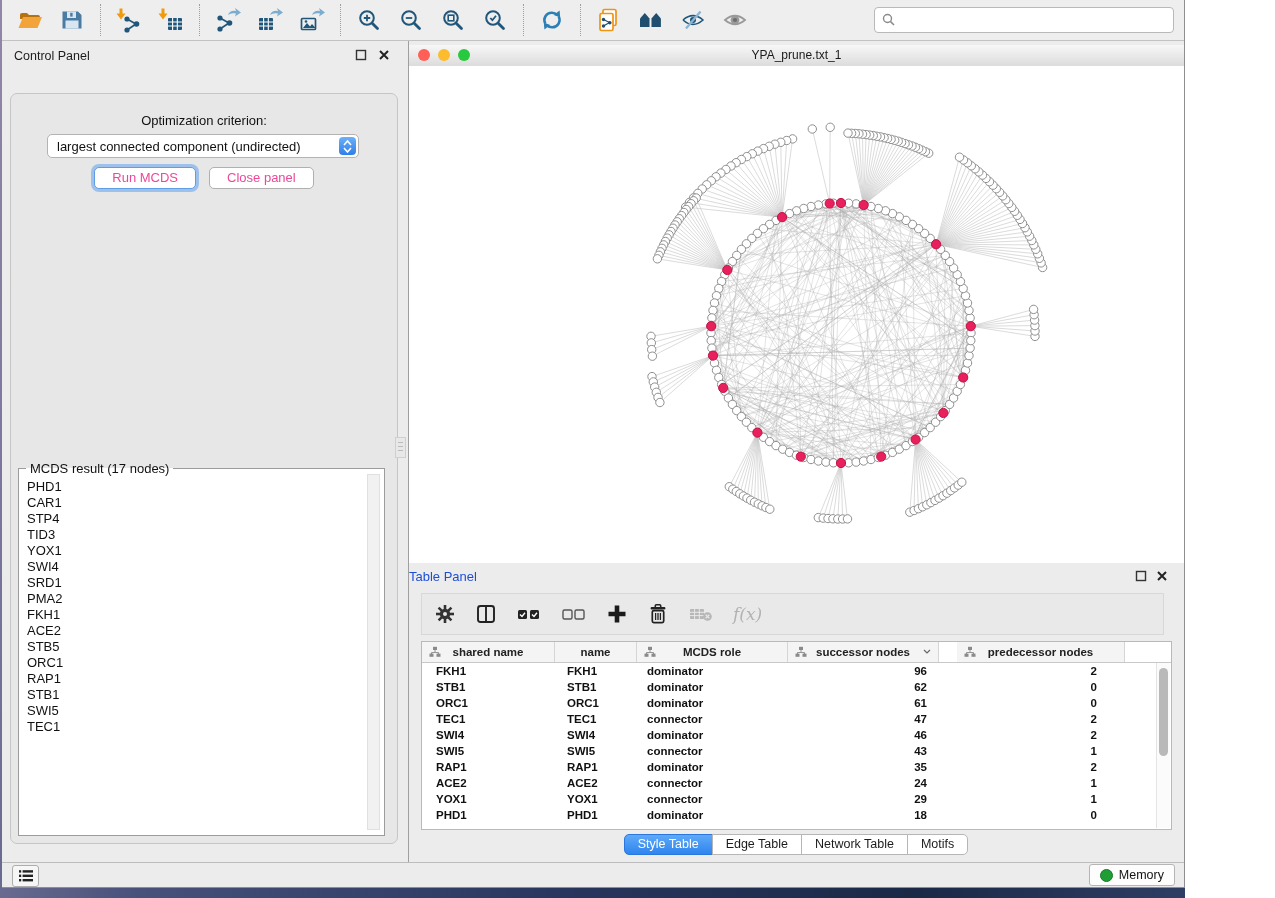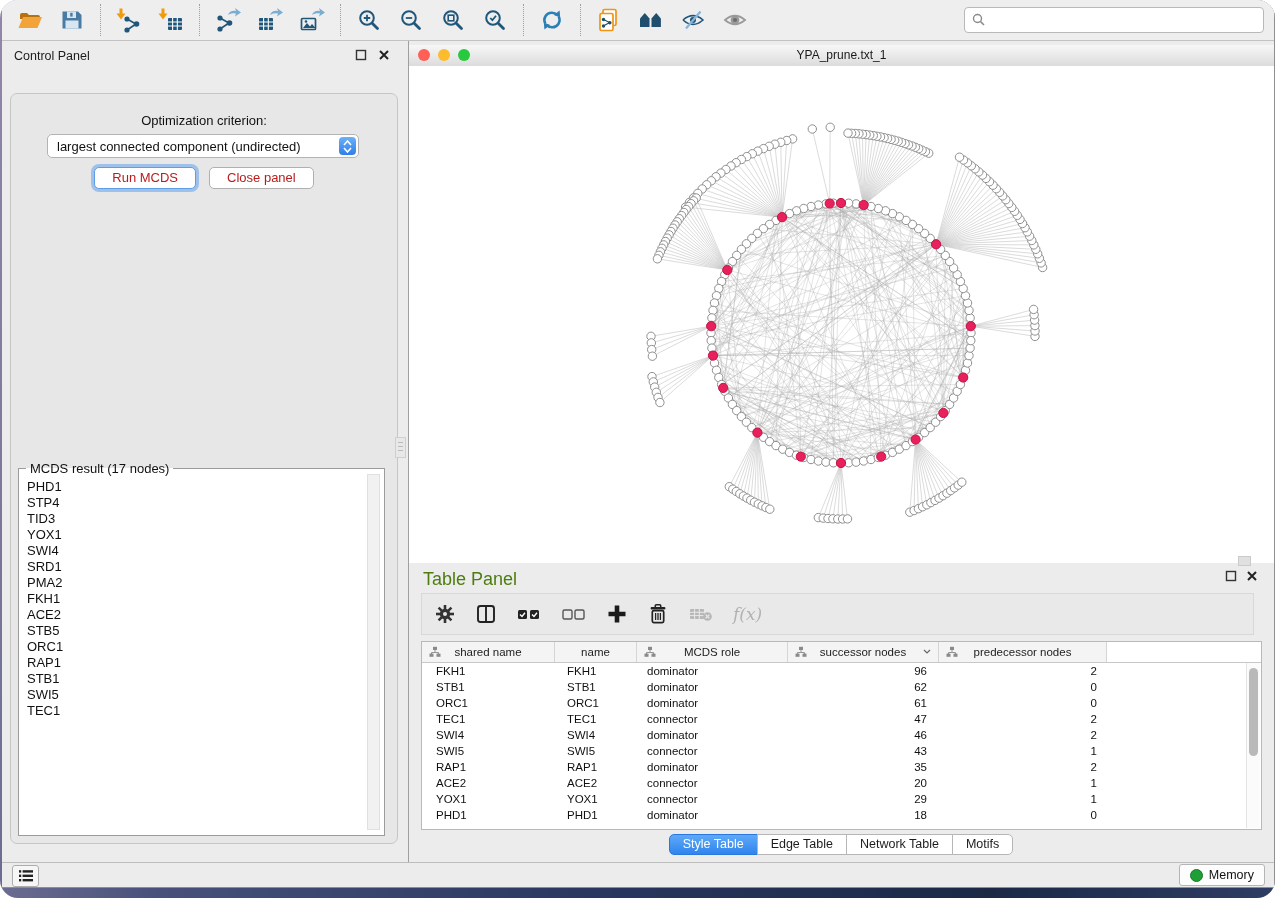--- a/index.html
+++ b/index.html
@@ -1,18 +1,18 @@
 <!DOCTYPE html>
 <html><head>
 <meta charset="utf-8">
 <style>
   html,body{margin:0;padding:0;}
-  .desktop{position:relative;width:1275px;height:898px;overflow:hidden;
+  .desktop{position:relative;width:1185px;height:898px;overflow:hidden;
     background:linear-gradient(100deg,#9187a9 0%,#47517a 22%,#27355c 55%,#1b2947 80%,#2e3d63 100%);
-    font-family:"Liberation Sans",sans-serif;border-radius:18px;-webkit-font-smoothing:antialiased;}
+    font-family:"Liberation Sans",sans-serif;-webkit-font-smoothing:antialiased;}
   .app{position:absolute;left:2px;top:0;right:0;bottom:10px;background:#ececec;
     border-right:1px solid #8f8f8f;border-bottom:1px solid #8f8f8f;}
   
   .toolbar{position:absolute;left:0;right:0;top:0;height:40px;background:#eeeeee;
     border-bottom:1px solid #c2c2c2;display:flex;align-items:center;}
   .tgroup{display:flex;align-items:center;gap:16px;padding:0 15px;}
   .tsep{width:0;height:32px;border-left:1px dotted #9f9f9f;}
   .ticon{width:26px;height:26px;display:block;cursor:default;}
   .search{position:absolute;right:10px;top:7px;width:292px;height:24px;background:#fff;
     border:1px solid #b9b9b9;border-radius:4px;display:flex;align-items:center;padding-left:6px;}
@@ -30,21 +30,21 @@
   .cp-card{position:absolute;left:8px;right:10px;top:52px;bottom:18px;background:#e7e7e7;
     border:1px solid #c6c6c6;border-radius:7px;}
   .opt-label{position:absolute;left:0;right:0;top:19px;text-align:center;font-size:13px;color:#111;}
   .dropdown{position:absolute;left:36px;right:38px;top:40px;height:22px;background:#fff;
     border:1px solid #b3b3b3;border-radius:5px;display:flex;align-items:center;}
   .dropdown .dd-text{flex:1;font-size:13px;padding-left:9px;color:#111;white-space:nowrap;overflow:hidden;}
   .dd-step{width:17px;height:18px;margin-right:2px;border-radius:4px;background:linear-gradient(#6cb0f8,#2f7fe9);
     display:flex;flex-direction:column;align-items:center;justify-content:center;gap:1px;}
   .btn-row{position:absolute;left:0;right:0;top:73px;display:flex;justify-content:center;gap:13px;}
   .pbtn{height:20px;line-height:20px;padding:0 17px;background:#fff;border:1px solid #b0b0b0;
-    border-radius:5px;font-size:13px;color:#b91c1c;cursor:default;}
+    border-radius:5px;font-size:13px;color:#ec4899;cursor:default;}
   .pbtn.focused{box-shadow:0 0 0 3px rgba(98,163,240,.55);border-color:#5f9de4;}
   .cp-field{position:absolute;left:7px;right:12px;top:374px;bottom:7px;background:#fff;border:1px solid #9c9c9c;}
   .cp-legend{position:absolute;top:-8px;left:7px;padding:0 4px;font-size:13px;color:#111;
     background:linear-gradient(#e7e7e7 46%,#ffffff 46%);}
   .cp-list{position:absolute;left:8px;right:22px;top:10px;bottom:6px;font-size:13px;line-height:16px;color:#111;overflow:hidden;}
   .cp-scroll{position:absolute;right:4px;top:5px;bottom:5px;width:11px;background:#f1f1f1;border:1px solid #e0e0e0;}
   
   .status{position:absolute;left:0;right:0;bottom:0;height:24px;background:#ececec;border-top:1px solid #bdbdbd;}
   .list-btn{position:absolute;left:10px;top:2px;width:25px;height:20px;background:#f6f6f6;border:1px solid #adadad;
     border-radius:3px;display:flex;align-items:center;justify-content:center;}
@@ -58,25 +58,25 @@
     border-bottom:1px solid #bfbfbf;}
   .lights{position:absolute;left:9px;top:4px;display:flex;gap:8px;}
   .light{width:12px;height:12px;border-radius:50%;}
   .net-title .title-text{position:absolute;left:0;right:0;top:3px;text-align:center;font-size:12px;color:#1a1a1a;}
   .net-canvas{position:absolute;left:0;right:0;top:21px;bottom:0;background:#fff;overflow:hidden;}
   .vgrip{position:absolute;left:393px;top:437px;width:9px;height:19px;background:#e8e8e8;border:1px solid #cfcfcf;}
   .vgrip:before{content:"";position:absolute;left:2px;right:2px;top:4px;border-top:1px solid #bbb;box-shadow:0 4px 0 #bbb,0 8px 0 #bbb;}
   .hgrip{position:absolute;left:829px;top:515px;width:11px;height:8px;background:#e0e0e0;border:1px solid #cacaca;}
   
   .tablepanel{position:absolute;left:0;right:0;top:524px;bottom:0;background:#ececec;}
-  .tp-title{position:absolute;left:14px;top:4px;font-size:18px;color:#4d7c0f;}
+  .tp-title{position:absolute;left:0;top:4px;font-size:13px;color:#1d4ed8;}
   .tp-toolbar{position:absolute;left:12px;right:20px;top:28px;height:42px;background:#e9e9e9;border:1px solid #d8d8d8;
     display:flex;align-items:center;gap:19px;padding-left:12px;box-sizing:border-box;}
   .fx{font-family:"DejaVu Serif","Liberation Serif",serif;font-style:italic;font-size:17px;color:#b2b2b2;}
-  .tp-table{position:absolute;left:12px;right:12px;top:76px;bottom:32px;background:#fff;border:1px solid #b9b9b9;overflow:hidden;}
+  .tp-table{position:absolute;left:12px;right:12px;top:76px;bottom:32px;background:#fff;border:1px solid #b9b9b9;overflow:hidden;font-weight:bold;}
   .th-row{position:absolute;left:0;right:0;top:0;height:20px;background:#fff;border-bottom:1px solid #c8c8c8;}
   .th-cell{position:absolute;top:0;height:20px;background:#f4f4f4;border-right:1px solid #d5d5d5;
     display:flex;align-items:center;justify-content:center;font-size:11.5px;color:#222;}
   .th-cell .tree{position:absolute;left:7px;top:4px;}
   .th-cell .chev{position:absolute;right:7px;top:7px;}
   .tbody{position:absolute;left:0;right:15px;top:21px;bottom:0;overflow:hidden;font-size:11.5px;color:#111;}
   .trow{display:flex;height:16px;line-height:16px;}
   .td{overflow:hidden;white-space:nowrap;box-sizing:border-box;}
   .td.c0{padding-left:14px;}
   .td.c1{padding-left:12px;}
@@ -238,20 +238,21 @@
         </span>
       </div>
       <div class="btn-row">
         <span class="pbtn focused">Run MCDS</span>
         <span class="pbtn">Close panel</span>
       </div>
       <div class="cp-field">
         <span class="cp-legend">MCDS result (17 nodes)</span>
         <div class="cp-list" id="mcds-list">
               <div>PHD1</div>
+              <div>CAR1</div>
               <div>STP4</div>
               <div>TID3</div>
               <div>YOX1</div>
               <div>SWI4</div>
               <div>SRD1</div>
               <div>PMA2</div>
               <div>FKH1</div>
               <div>ACE2</div>
               <div>STB5</div>
               <div>ORC1</div>
@@ -633,21 +634,21 @@
                   <path d="M6 4 v2 M2.5 8 v-1.5 h7 V8" fill="none" stroke="#8a8a8a" stroke-width="0.9"></path>
                   <rect x="4" y="0.8" width="4" height="3.2" fill="#8a8a8a"></rect>
                   <rect x="0.5" y="7.6" width="4" height="3.2" fill="#8a8a8a"></rect>
                   <rect x="7.5" y="7.6" width="4" height="3.2" fill="#8a8a8a"></rect>
                 </svg>
                 <span>successor nodes</span>
                 <svg class="chev" width="8" height="6" viewBox="0 0 8 6">
                   <path d="M1 1 l3 3 3-3" fill="none" stroke="#666" stroke-width="1.2"></path>
                 </svg>
               </div>
-              <div class="th-cell" style="left: 517px; width: 167px;">
+              <div class="th-cell" style="left: 535px; width: 167px;">
                 <svg class="tree" width="12" height="12" viewBox="0 0 12 12">
                   <path d="M6 4 v2 M2.5 8 v-1.5 h7 V8" fill="none" stroke="#8a8a8a" stroke-width="0.9"></path>
                   <rect x="4" y="0.8" width="4" height="3.2" fill="#8a8a8a"></rect>
                   <rect x="0.5" y="7.6" width="4" height="3.2" fill="#8a8a8a"></rect>
                   <rect x="7.5" y="7.6" width="4" height="3.2" fill="#8a8a8a"></rect>
                 </svg>
                 <span>predecessor nodes</span>
               </div>
             </div>
         <div class="tbody" id="tbody">
@@ -697,21 +698,21 @@
                 <div class="td c0" style="width: 133px;">RAP1</div>
                 <div class="td c1" style="width: 82px;">RAP1</div>
                 <div class="td c2" style="width: 151px;">dominator</div>
                 <div class="td num" style="width: 151px; padding-right: 12px;">35</div>
                 <div class="td num" style="width: 168px; padding-right: 10px;">2</div>
               </div>
               <div class="trow">
                 <div class="td c0" style="width: 133px;">ACE2</div>
                 <div class="td c1" style="width: 82px;">ACE2</div>
                 <div class="td c2" style="width: 151px;">connector</div>
-                <div class="td num" style="width: 151px; padding-right: 12px;">20</div>
+                <div class="td num" style="width: 151px; padding-right: 12px;">24</div>
                 <div class="td num" style="width: 168px; padding-right: 10px;">1</div>
               </div>
               <div class="trow">
                 <div class="td c0" style="width: 133px;">YOX1</div>
                 <div class="td c1" style="width: 82px;">YOX1</div>
                 <div class="td c2" style="width: 151px;">connector</div>
                 <div class="td num" style="width: 151px; padding-right: 12px;">29</div>
                 <div class="td num" style="width: 168px; padding-right: 10px;">1</div>
               </div>
               <div class="trow">

